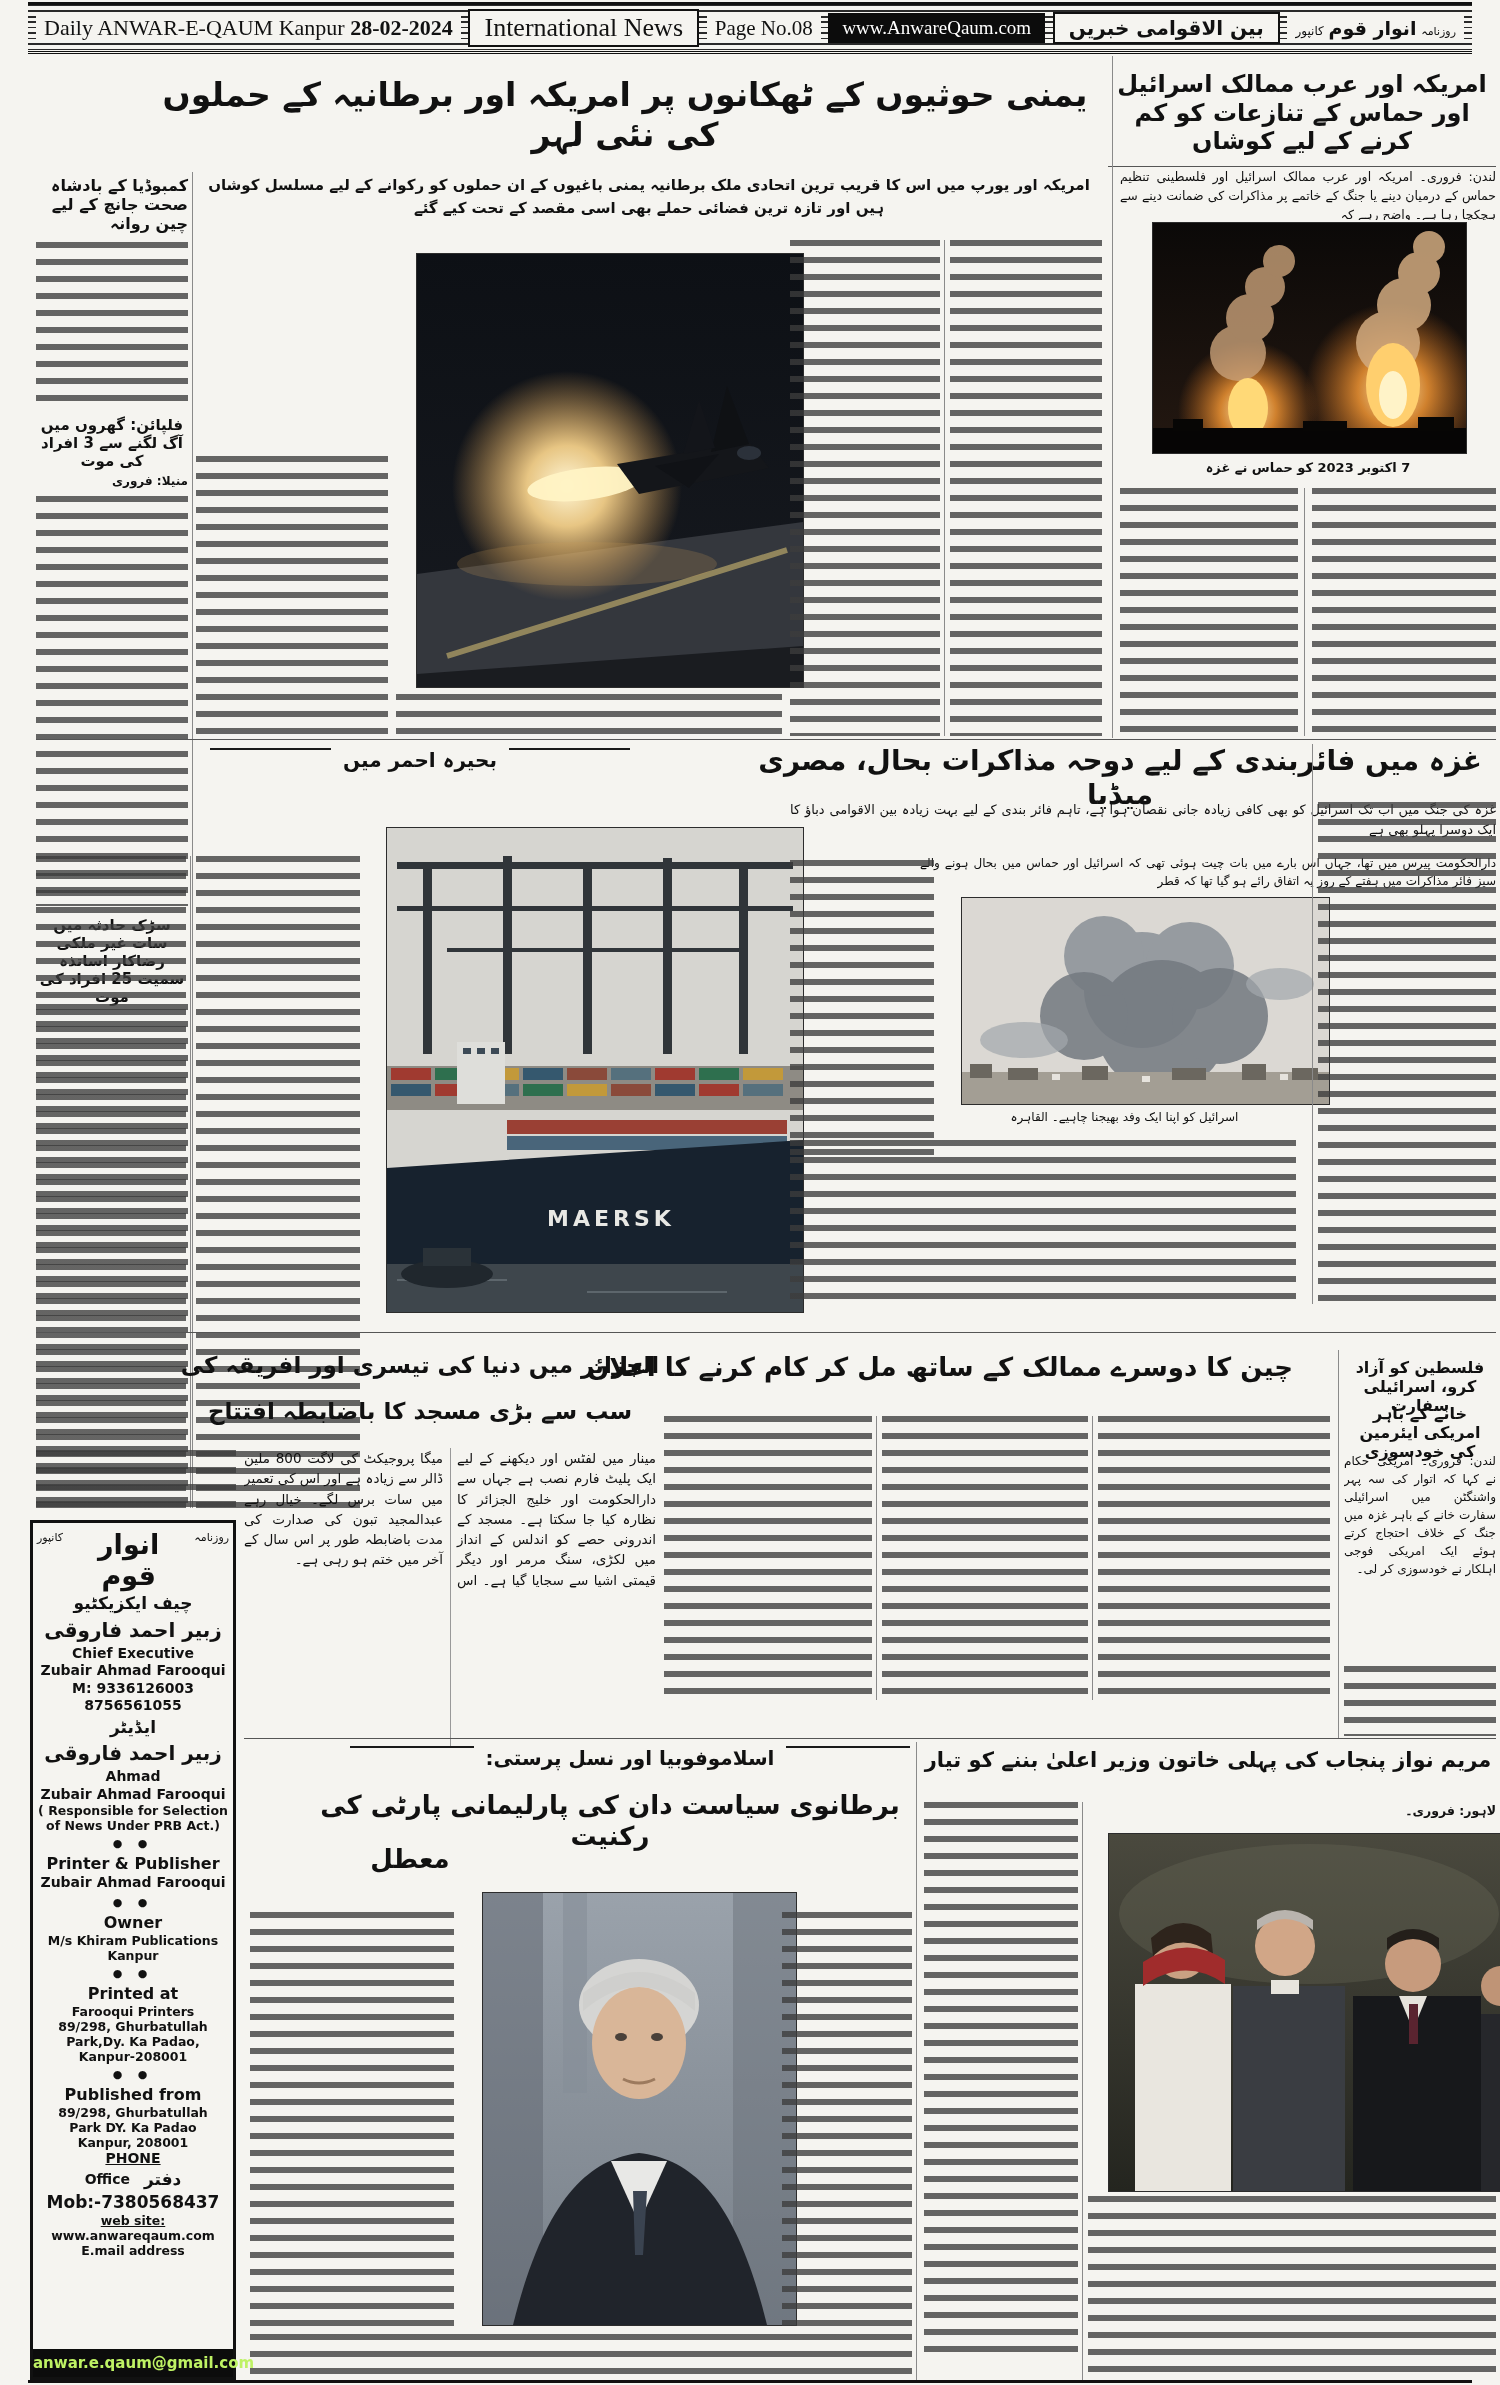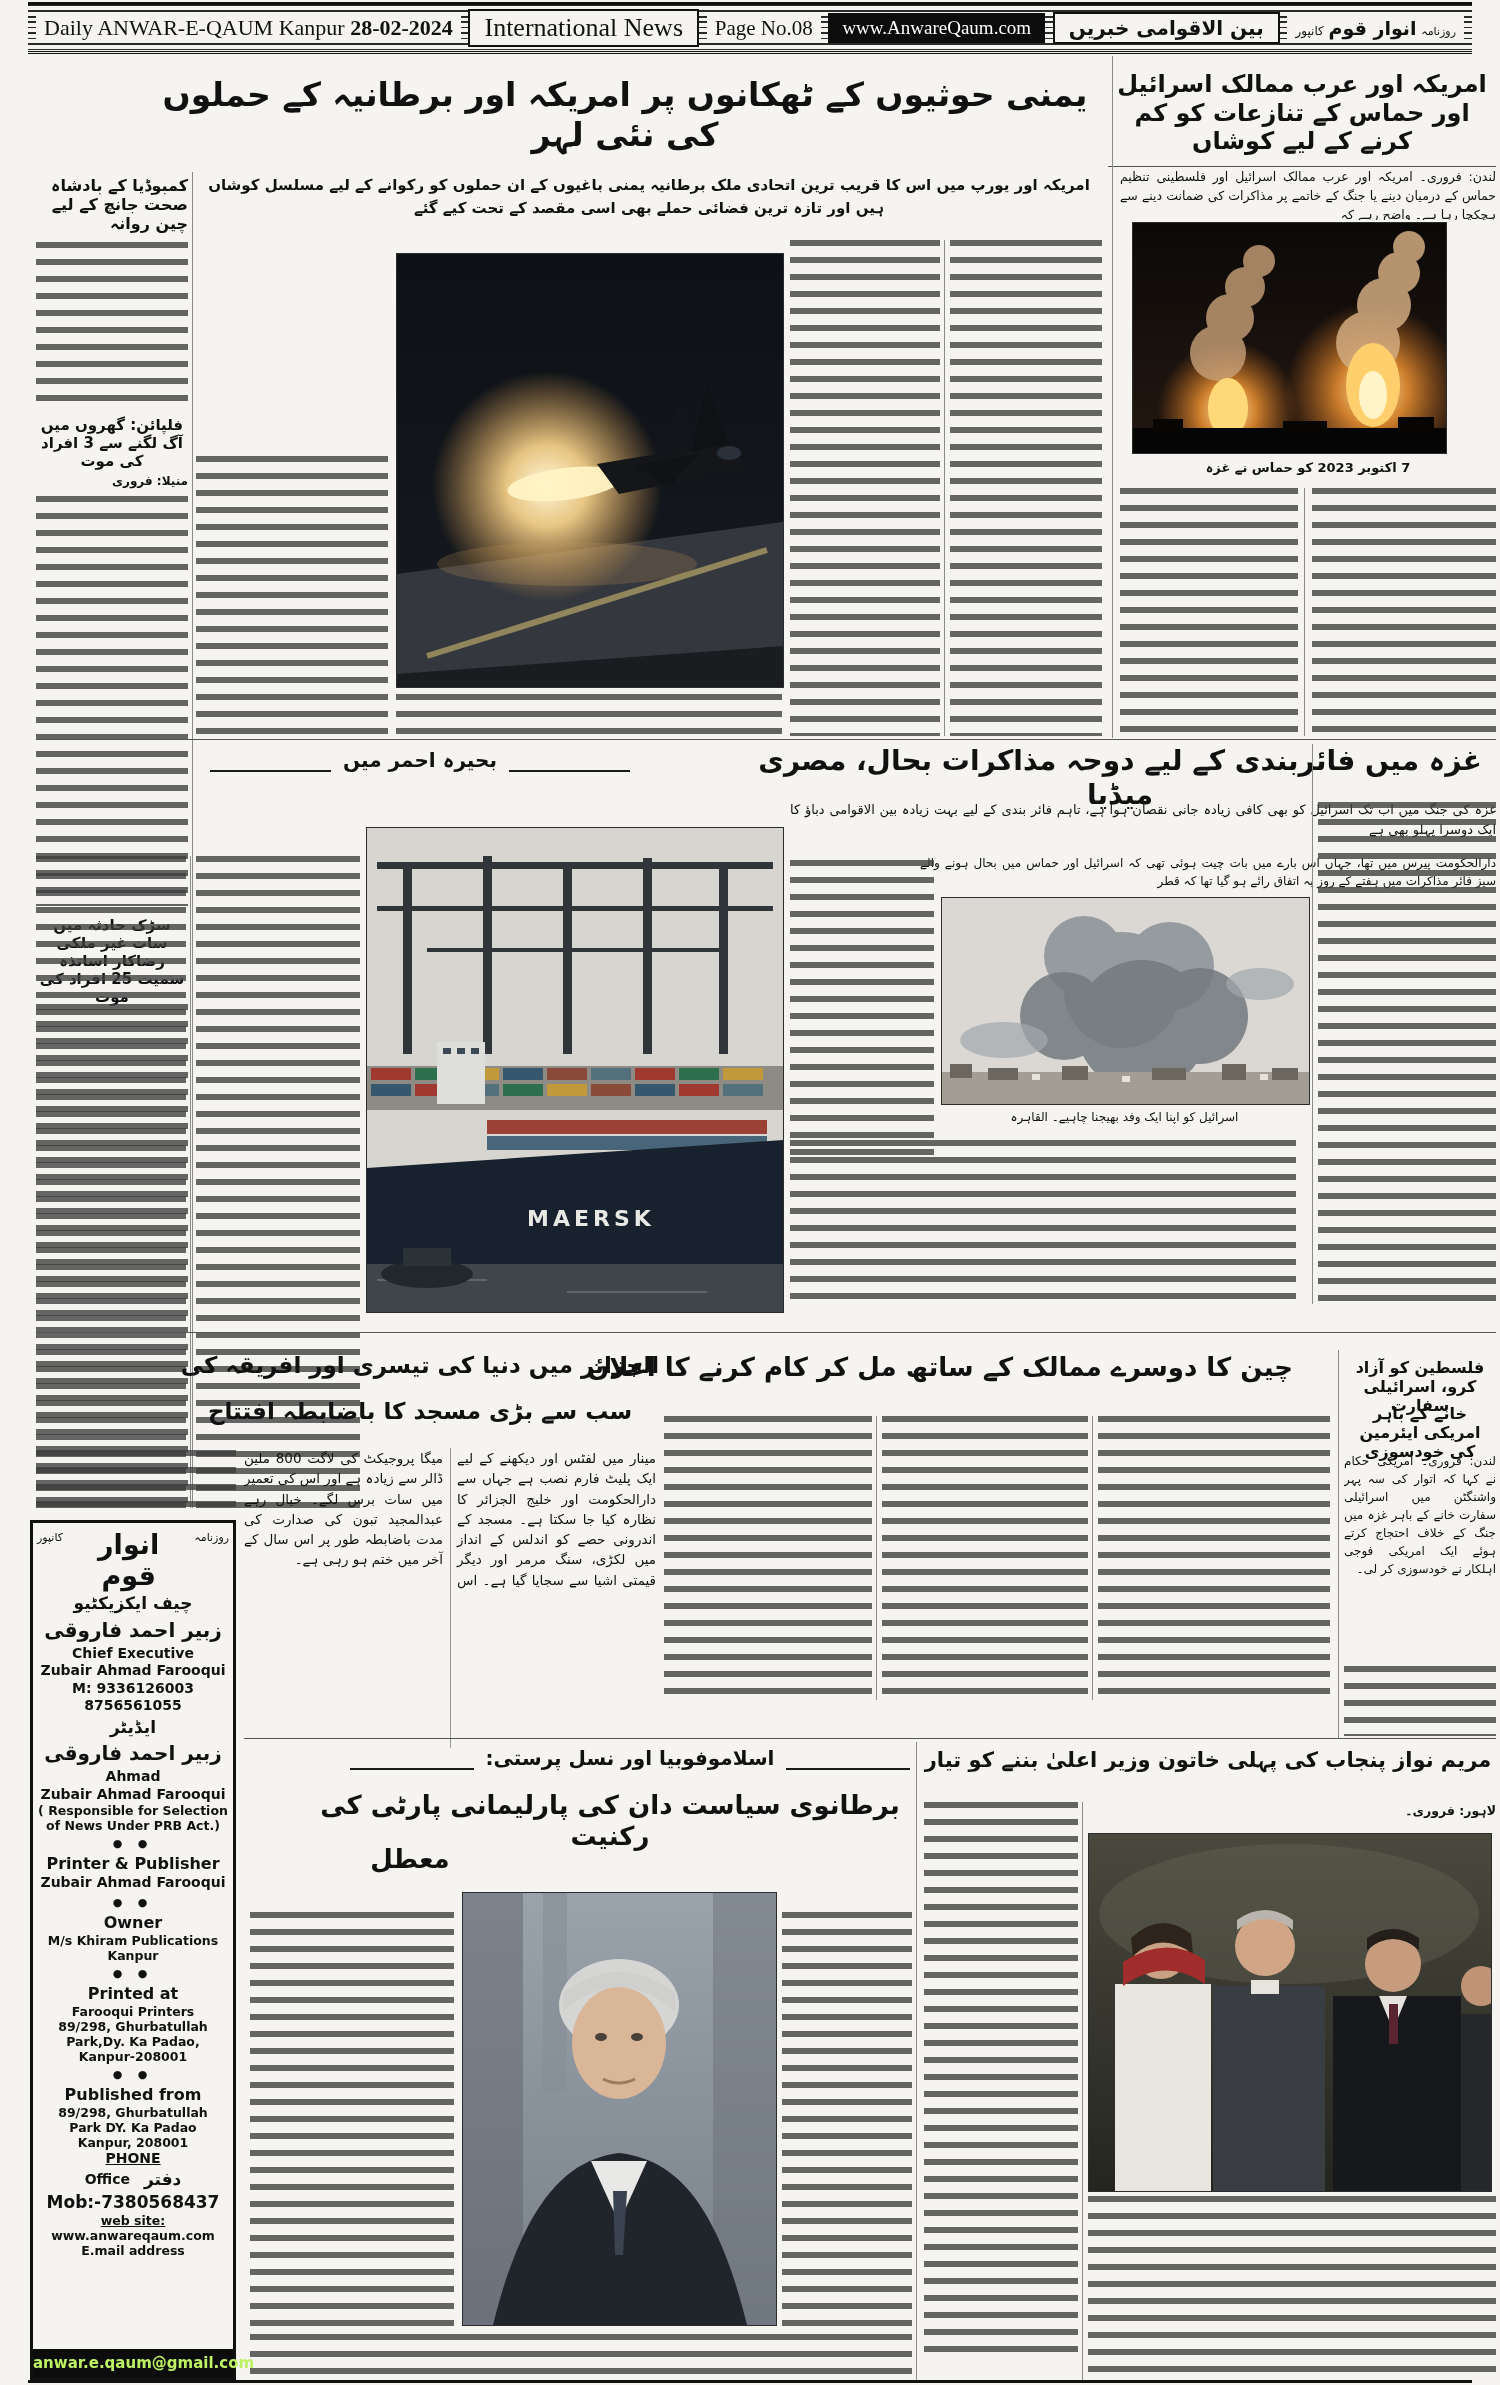--- a/index.html
+++ b/index.html
@@ -6,23 +6,23 @@
   .page{position:relative;width:1500px;height:2385px;margin:0 auto;background:#f5f4f0;
         font-family:"DejaVu Sans",sans-serif;color:#111;overflow:hidden;}
   .abs{position:absolute;}
   .rtl{direction:rtl;}
   .serif{font-family:"Liberation Serif",serif;}
   .h-ur{font-weight:bold;direction:rtl;text-align:center;line-height:1.2;}
   .body-ur{direction:rtl;text-align:justify;line-height:1.5;font-size:13px;}
   .sim{background-image:repeating-linear-gradient(to bottom,#3c3c3c 0 6px,transparent 6px 17px);opacity:.78;}
   .vrule{background:#8a8a8a;width:1px;}
   .hrule{background:#555;height:1px;}
-  .photo{border:1px solid #2c2c2c;overflow:hidden;background:#999;}
+  .photo{border:1px solid #2c2c2c;overflow:hidden;background:#999;margin-left:20px;}
   .photo svg{display:block;width:100%;height:100%;}
-  .kicker{display:flex;align-items:flex-end;gap:12px;font-weight:bold;direction:rtl;}
+  .kicker{display:flex;align-items:flex-start;gap:12px;font-weight:bold;direction:rtl;}
   .kicker::before,.kicker::after{content:"";flex:1;height:2px;background:#1a1a1a;}
   .masthead{display:flex;align-items:center;justify-content:space-between;
             background:repeating-linear-gradient(to bottom,#2a2a2a 0 1.5px,transparent 1.5px 5.5px);
             border-top:3px solid #111;border-bottom:3px double #111;padding:0 8px;}
   .mh-chip{background:#f5f4f0;padding:2px 8px;white-space:nowrap;}
   .mh-box{border:2px solid #111;background:#f5f4f0;padding:2px 14px;white-space:nowrap;}
   .mh-black{background:#0c0c0c;color:#fff;padding:4px 14px;white-space:nowrap;}
   .pubbox{border:3px solid #111;background:#f5f4f0;display:flex;flex-direction:column;
           align-items:center;text-align:center;padding:6px 4px 0 4px;box-sizing:border-box;}
   .pub-en{font-weight:bold;font-size:14px;line-height:1.25;}

